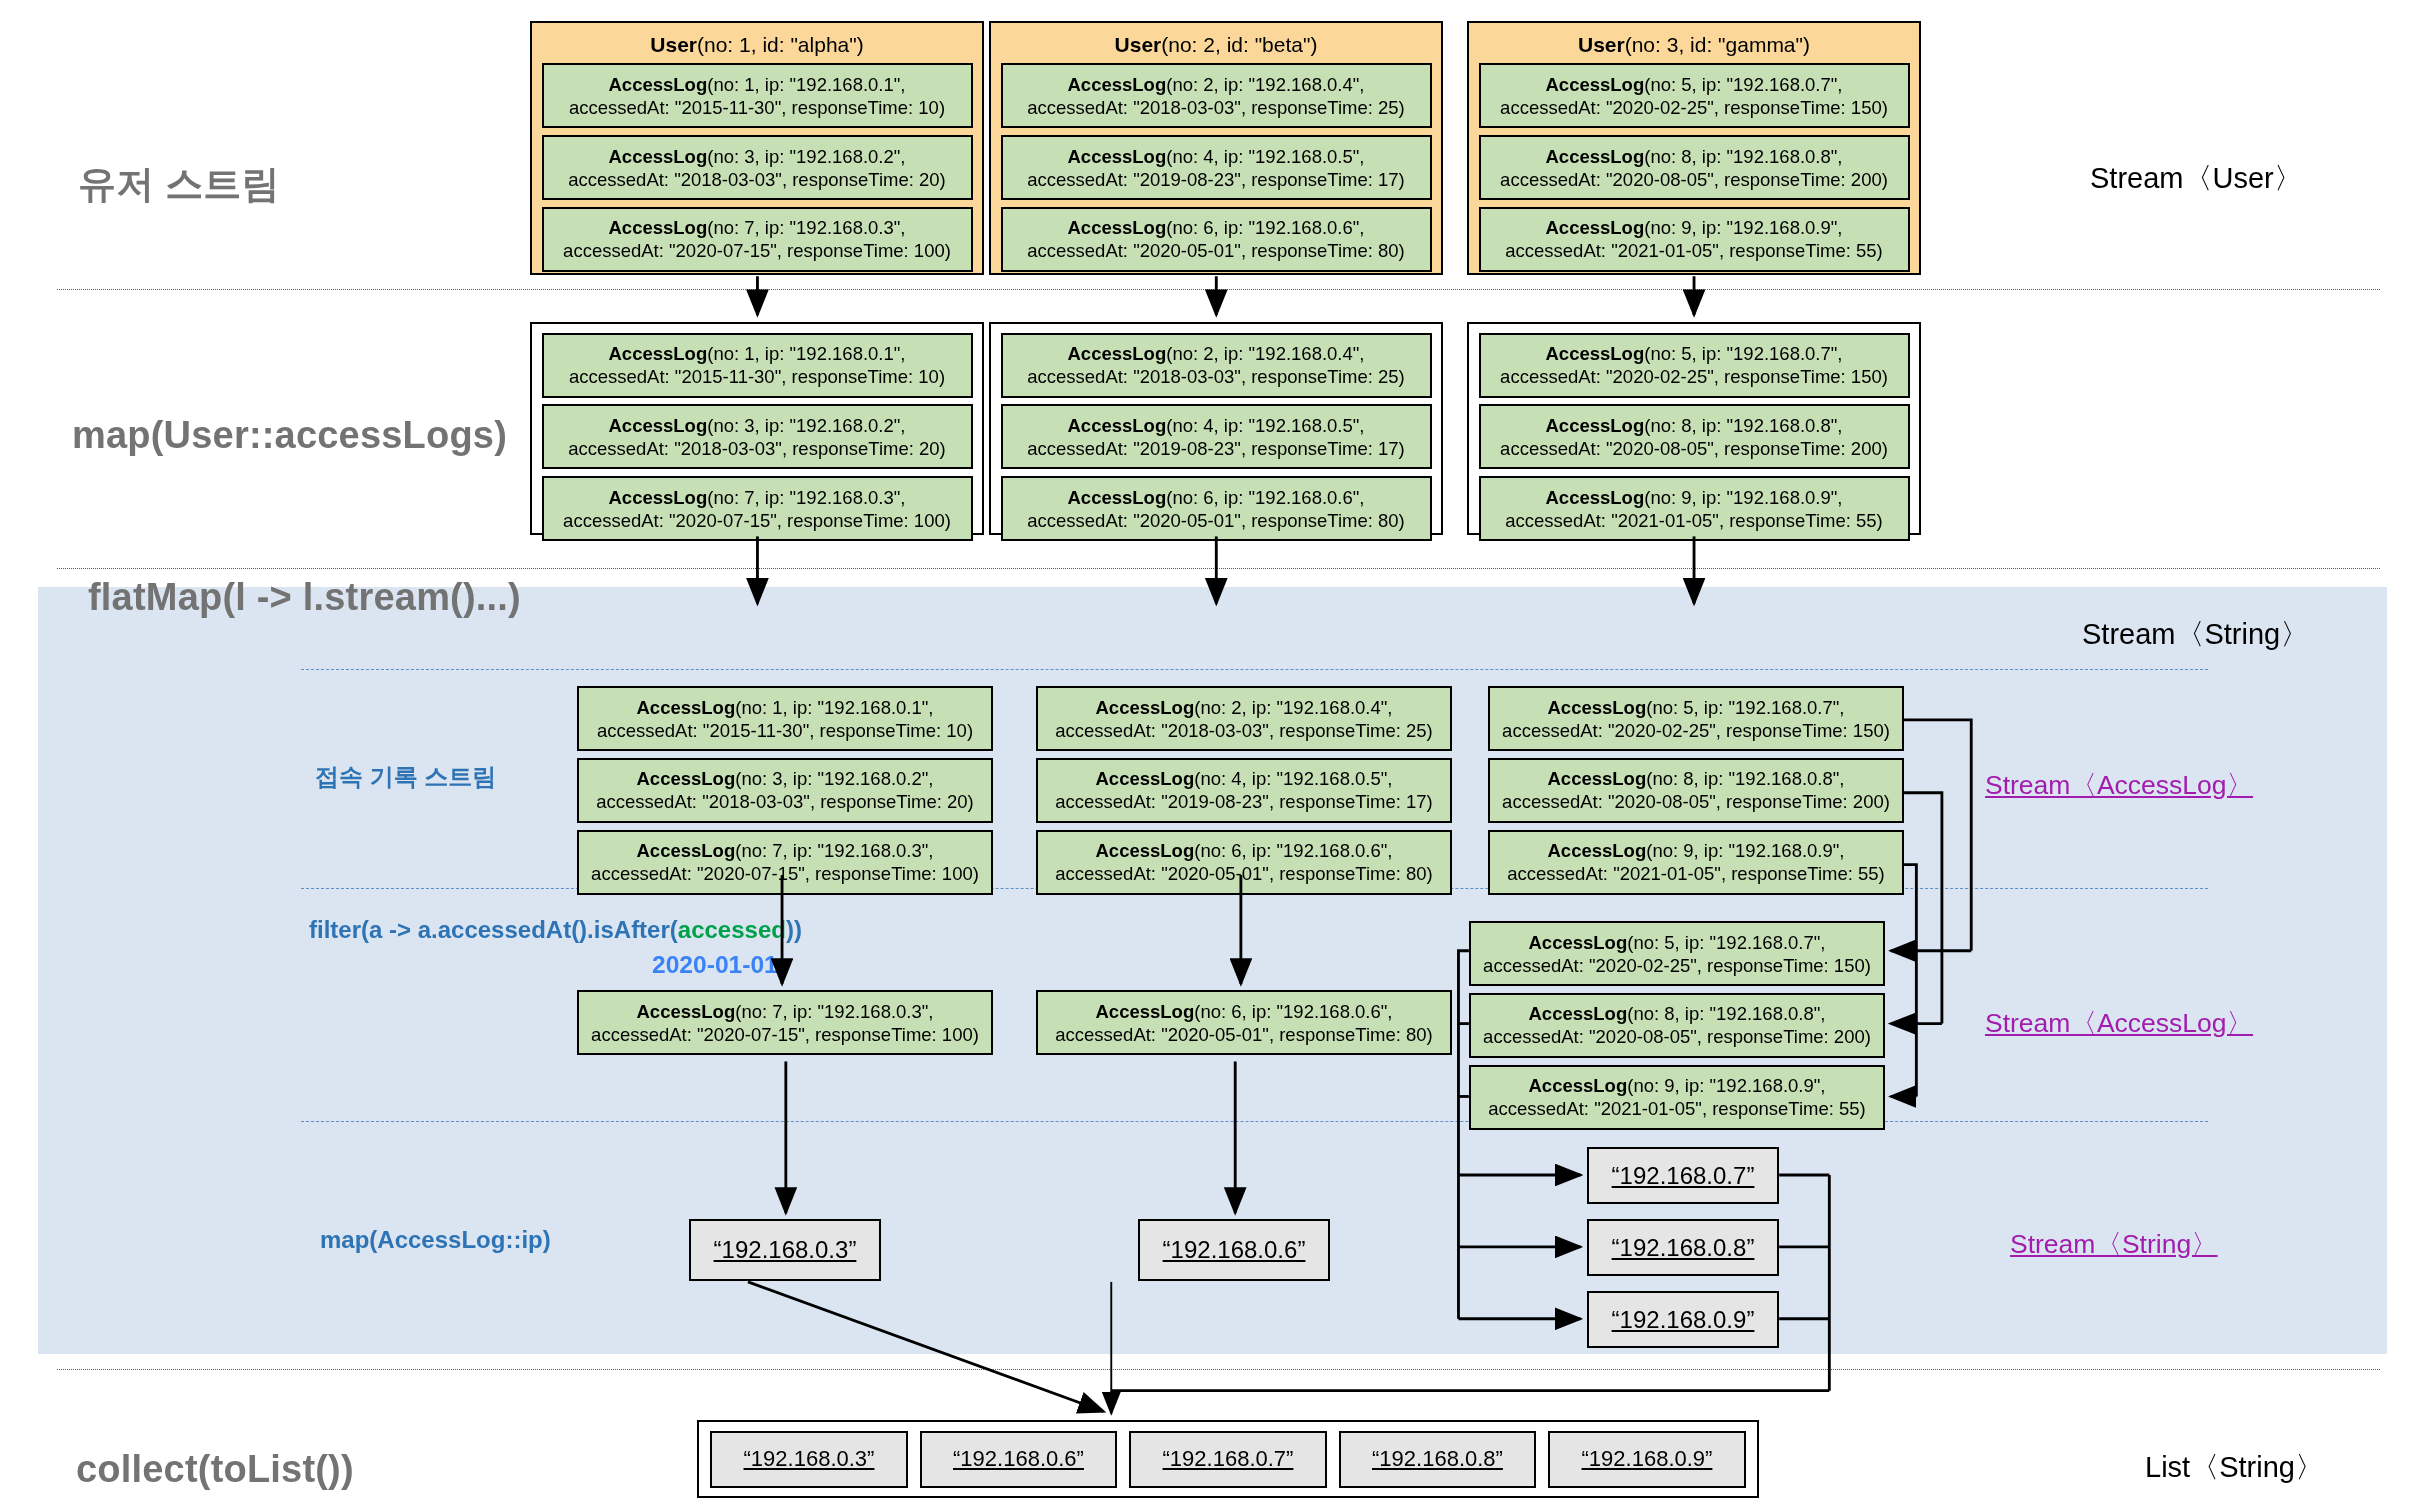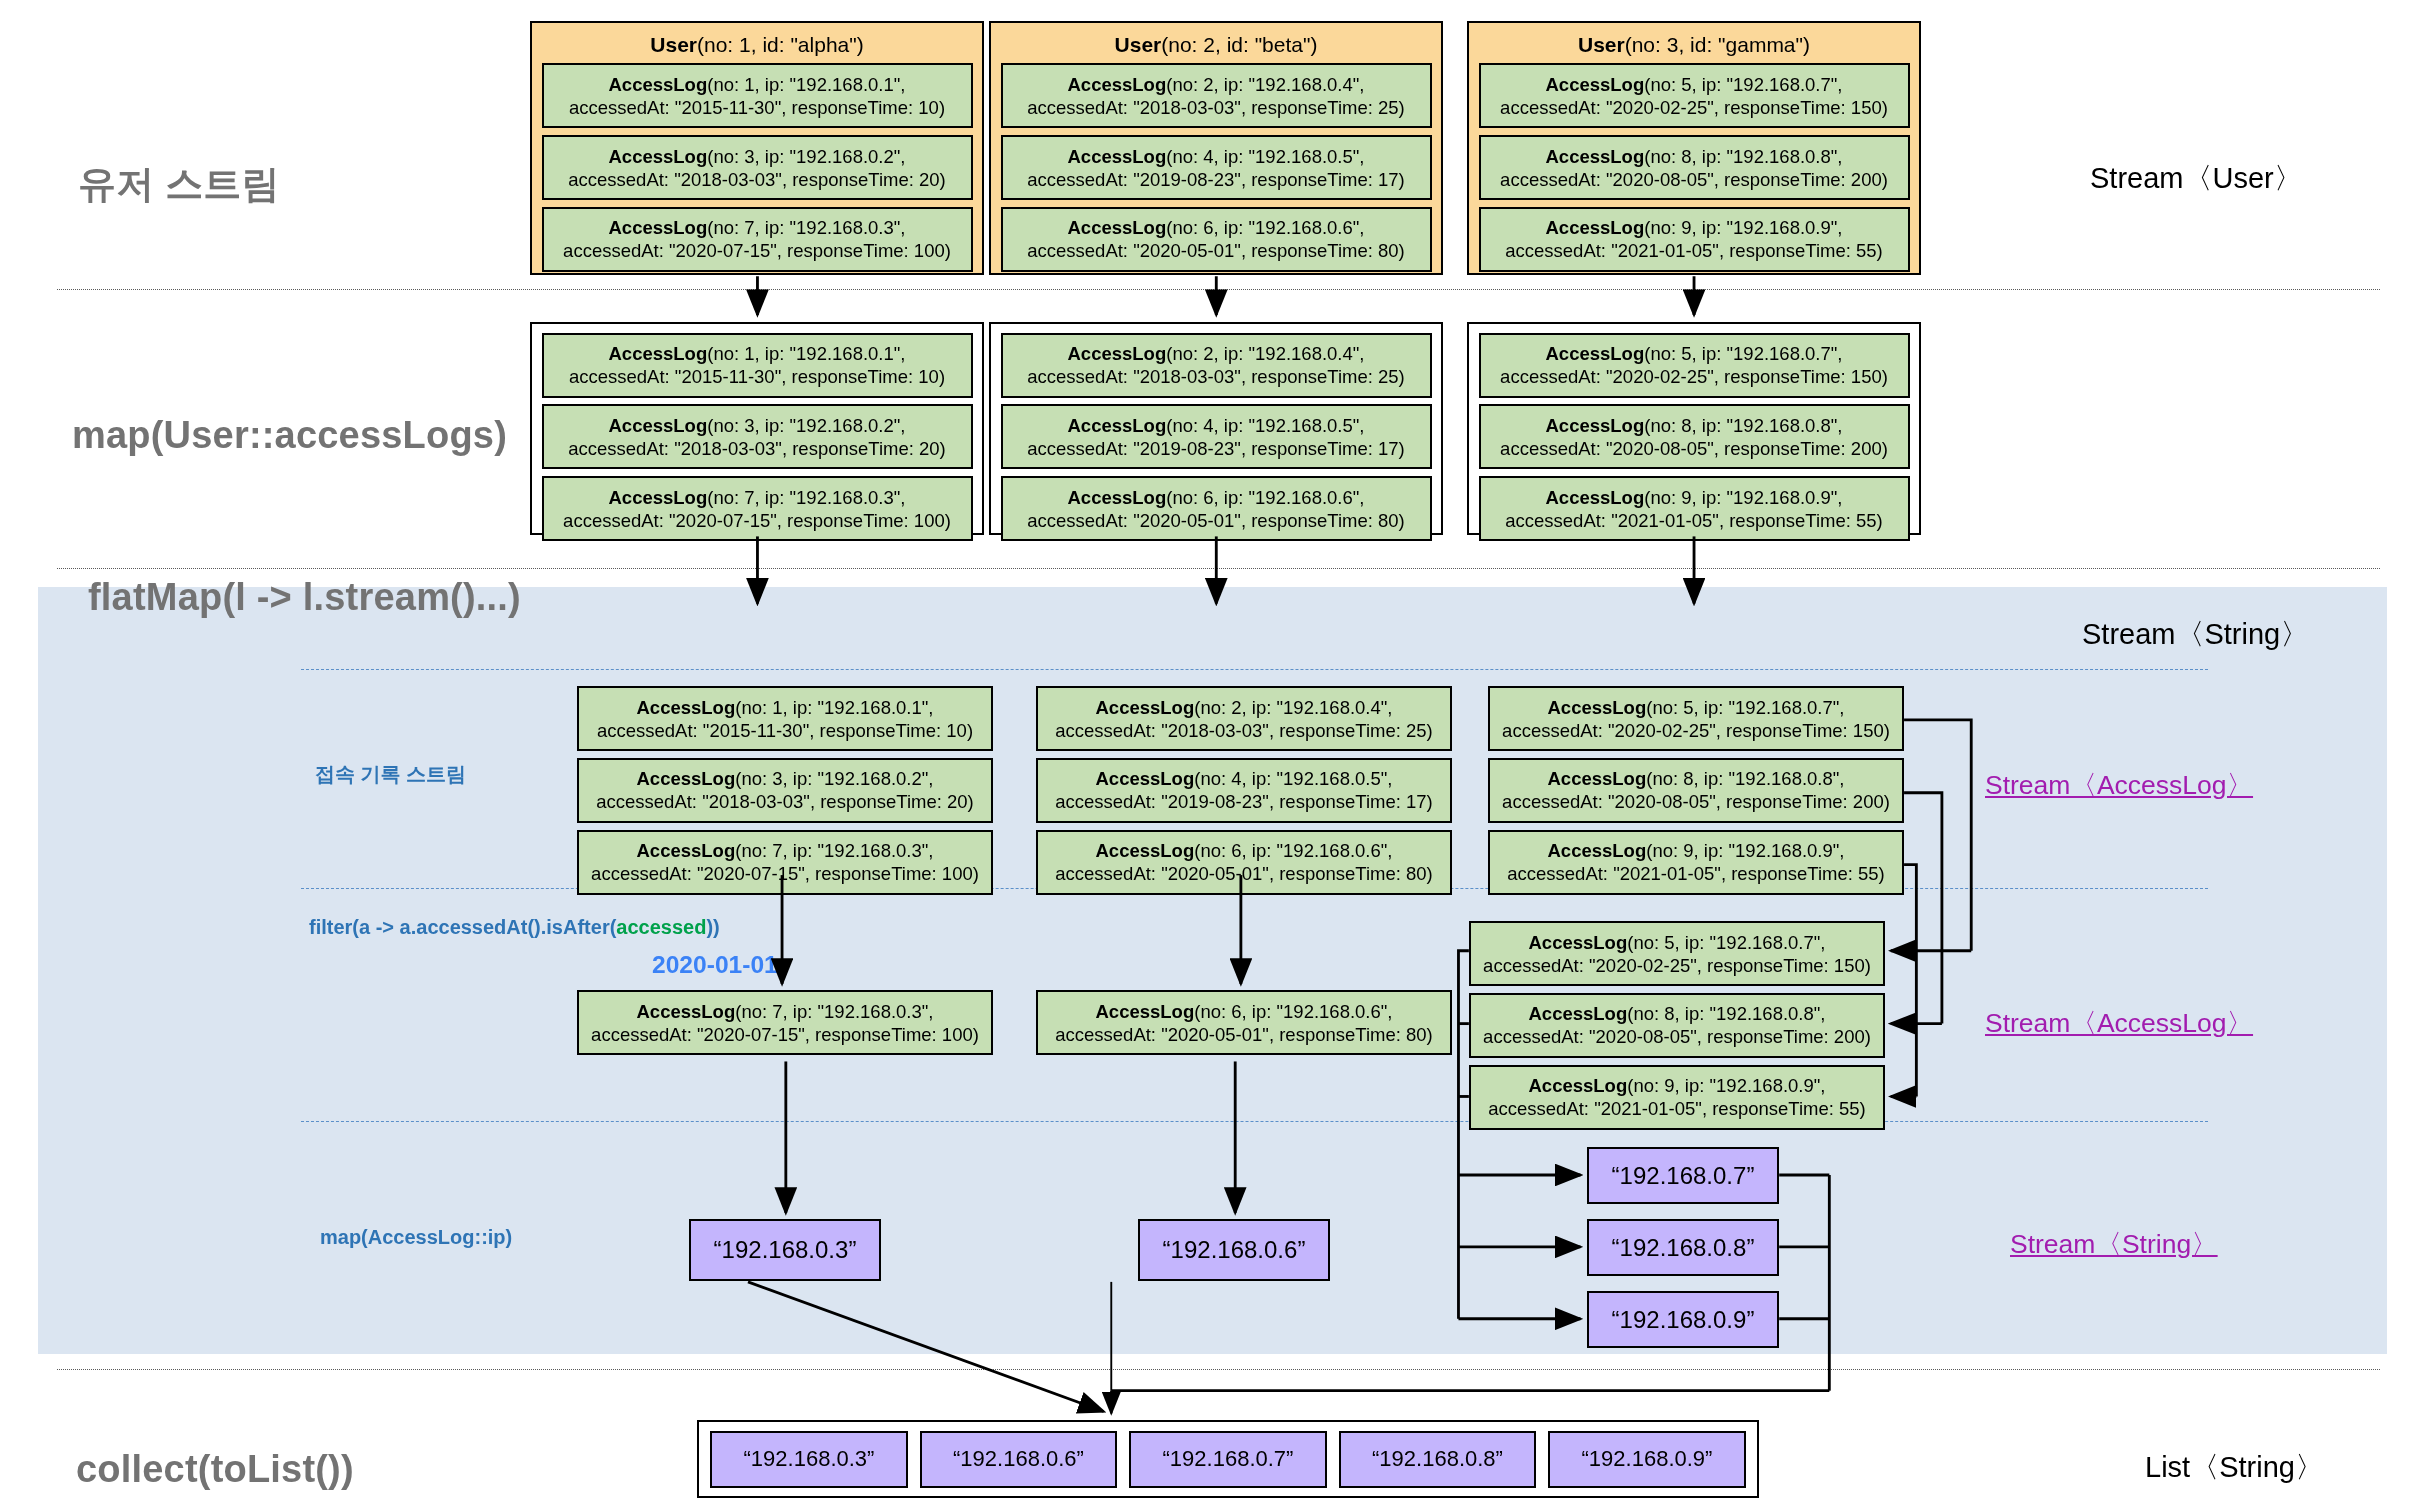--- a/index.html
+++ b/index.html
@@ -34,21 +34,21 @@
 
   
   .stage-label{
     font-size:38px;
     font-weight:700;
     color:#737373;
     letter-spacing:0.2px;
     white-space:nowrap;
   }
   .sub-label{
-    font-size:20px;
+    font-size:24px;
     font-weight:700;
     color:#2e74b5;
     white-space:nowrap;
   }
   .sub-label .accent-green{color:#00a14b;}
   .date-label{
     font-size:24.6px;
     font-weight:700;
     color:#3b82f6;
     white-space:nowrap;
@@ -94,28 +94,29 @@
     line-height:23px;
     padding:7.6px 5.7px 7.6px 5.7px;
     margin-bottom:6.6px;
   }
   .log-box:last-child{margin-bottom:0;}
   .log-box b{font-weight:700;}
   .log-line{white-space:nowrap;}
 
   
   .ip-chip{
-    background:#c4b5fd;
+    background:#e5e5e5;
     border:2.8px solid #000;
     font-size:24px;
     line-height:1;
     display:flex;
     align-items:center;
     justify-content:center;
     white-space:nowrap;
+    text-decoration:underline;
   }
 
   
   .result-card{
     background:#ffffff;
     border:2.8px solid #000;
     display:flex;
     align-items:center;
     gap:12.3px;
     padding:10.4px 11.4px;

